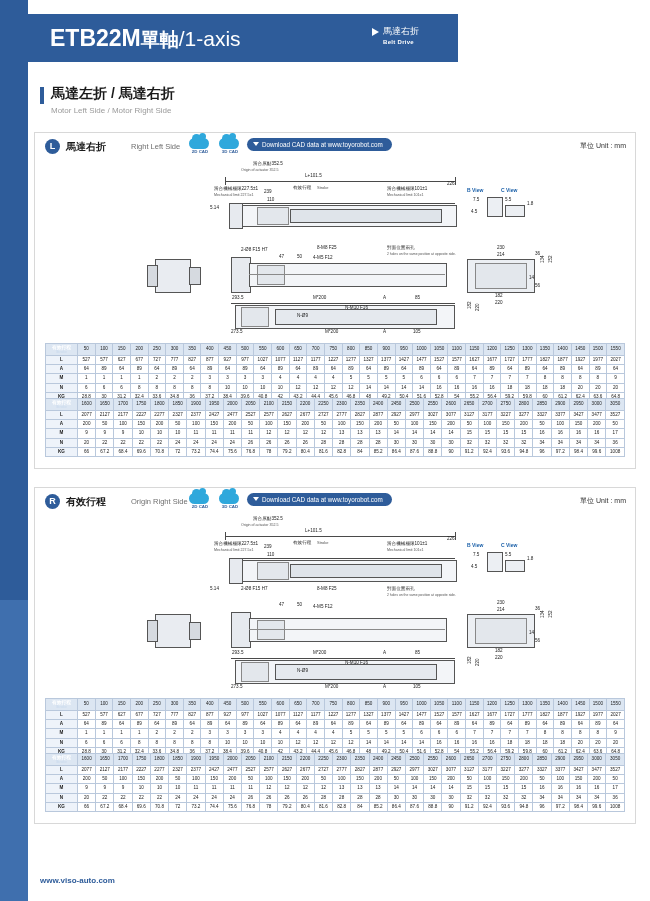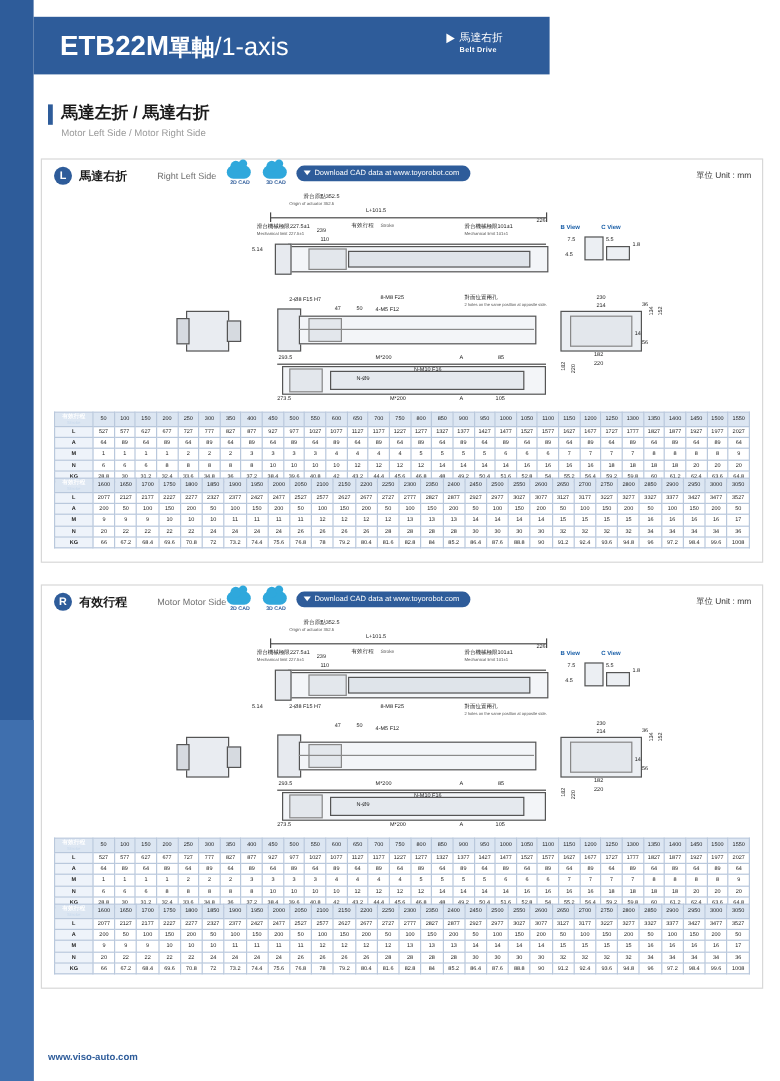--- a/index.html
+++ b/index.html
@@ -667,21 +667,21 @@
             <td>1008</td>
           </tr>
         </tbody>
       </table>
   </div>
 
   <div class="panel" id="panelR">
     <div class="panel-head">
       <div class="rb">R</div>
       <div class="ph-cn">有效行程</div>
-      <div class="ph-en">Motor Motor Side</div>
+      <div class="ph-en">Origin Right Side</div>
       <div class="cadicons">
         <div class="cadicon" style="left:0">
           <div class="cloud"></div>
             <span>2D CAD</span>
         </div>
         <div class="cadicon" style="left:30px">
           <div class="cloud"></div>
             <span>3D CAD</span>
         </div>
       </div>

